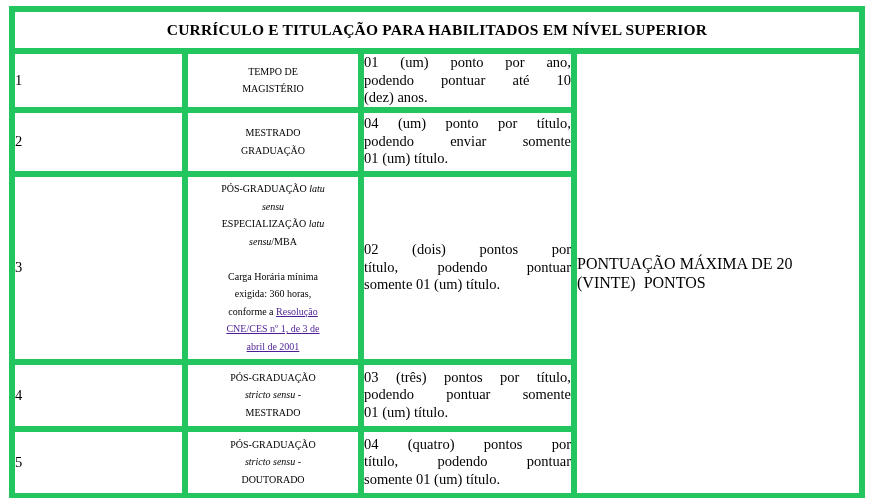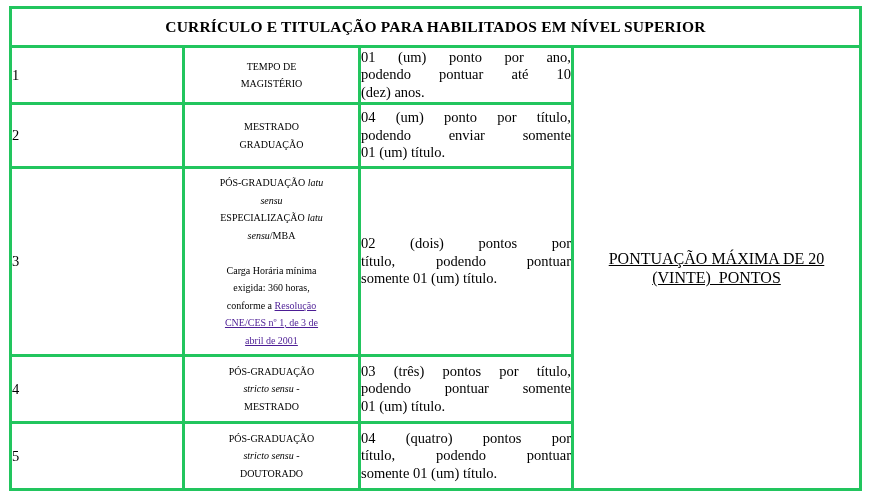--- a/index.html
+++ b/index.html
@@ -21,21 +21,21 @@
     background: #ffffff;
   }
   table.doc-table {
     border-collapse: collapse;
     table-layout: fixed;
     width: 850px;
     margin: 6px 0 0 9px;
   }
   table.doc-table th,
   table.doc-table td {
-    border: 3px solid #22c55e;
+    border: 6px solid #22c55e;
     vertical-align: middle;
     padding: 0;
   }
   table.doc-table {
     border: 3px solid #000000;
   }
   th.table-title {
     height: 36px;
     font-size: 15.5px;
     font-weight: bold;
@@ -76,23 +76,21 @@
   td.cell-points .tl:last-child {
     text-align: left;
     text-align-last: left;
   }
   td.cell-max {
     font-size: 16px;
     line-height: 19px;
     padding: 0 6px;
   }
   td.cell-max .tl {
-    text-align: center;
     white-space: pre;
-    text-decoration: underline;
   }
   .tl i { font-style: italic; }
   a.doc-link {
     color: #4c1d95;
     text-decoration: underline;
     cursor: pointer;
   }
 </style>
 </head>
 <body>

